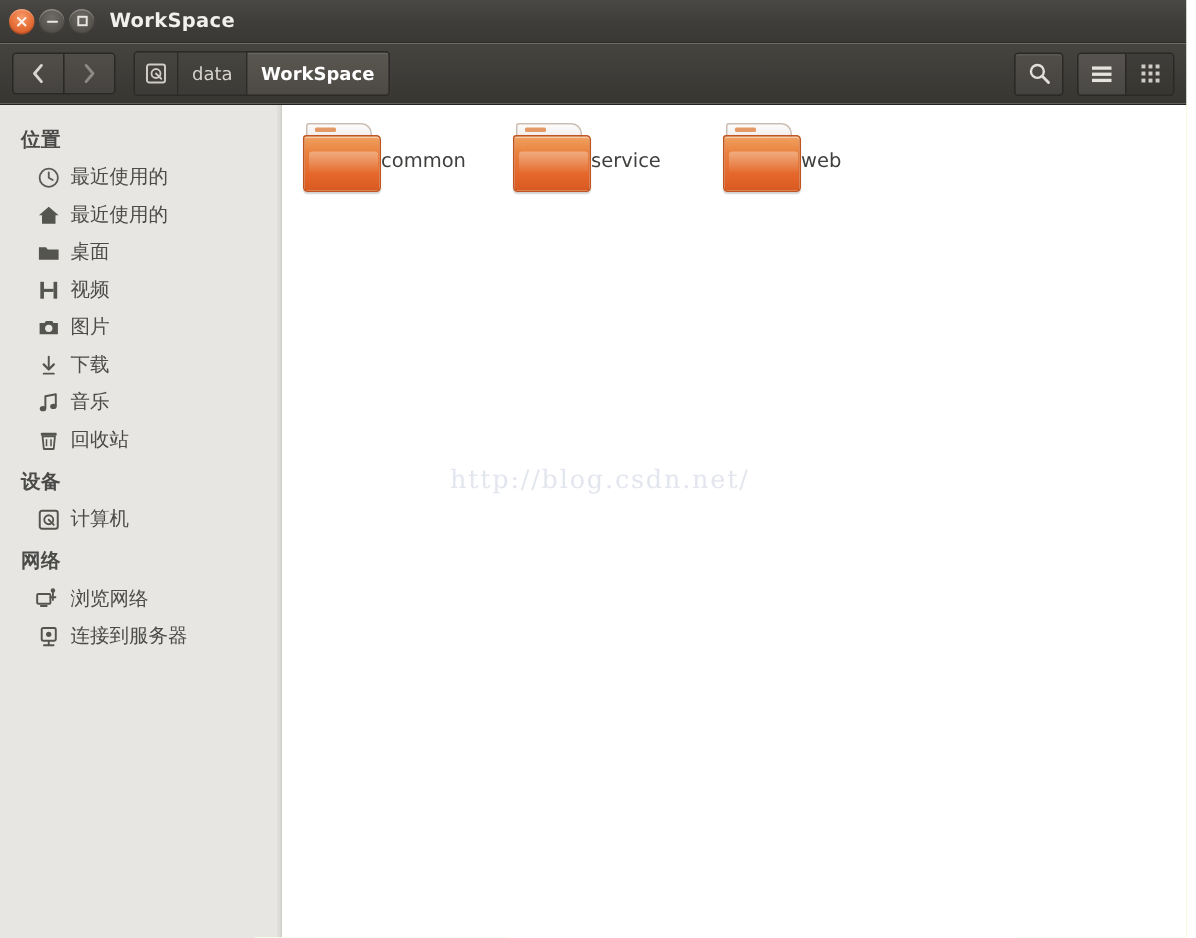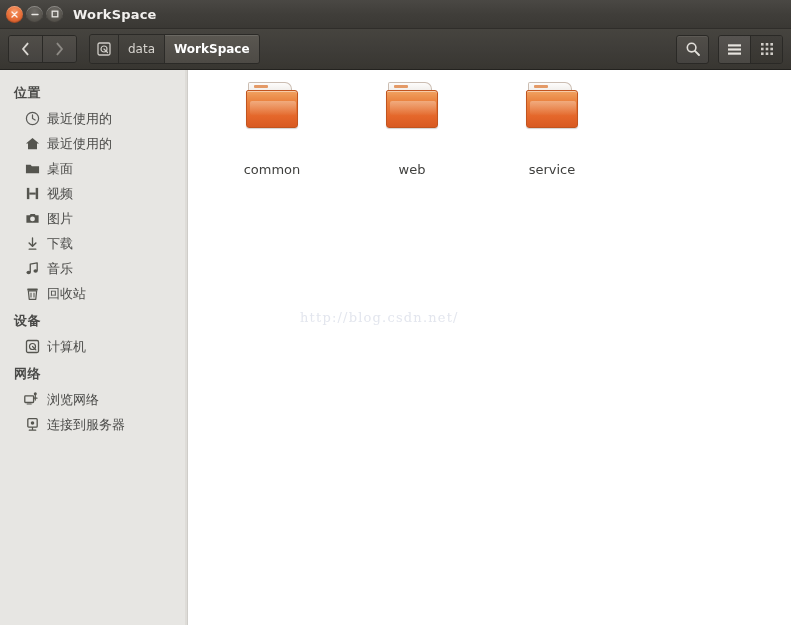--- a/index.html
+++ b/index.html
@@ -248,24 +248,23 @@
     position: absolute;
     top: 12px;
     left: 0;
     right: 0;
     display: flex;
     padding-left: 14px;
   }
   .fileitem {
     width: 140px;
     display: flex;
-    flex-direction: column;
+    flex-direction: row;
     align-items: center;
     cursor: default;
-    gap: 28px;
   }
   .folder {
     width: 52px;
     height: 46px;
     position: relative;
   }
   .folder .tab {
     position: absolute;
     left: 2px;
     top: 0;
@@ -314,21 +313,21 @@
     color: #3f3f3d;
     text-align: center;
     line-height: 1.2;
   }
 
   .watermark {
     position: absolute;
     left: 112px;
     top: 240px;
     font-family: "DejaVu Serif", "Liberation Serif", serif;
-    font-size: 13px;
+    font-size: 17px;
     letter-spacing: 1.2px;
     color: #e3e6ee;
     white-space: nowrap;
     user-select: none;
   }
 </style>
 </head>
 <body>
 
 <div id="window">
@@ -568,33 +567,33 @@
 
         <div class="fileitem">
           <div class="folder">
             <div class="tab">
               <div class="tabnotch"></div>
             </div>
             <div class="body">
               <div class="gloss"></div>
             </div>
           </div>
-          <div class="flabel">web</div>
+          <div class="flabel">service</div>
         </div>
 
         <div class="fileitem">
           <div class="folder">
             <div class="tab">
               <div class="tabnotch"></div>
             </div>
             <div class="body">
               <div class="gloss"></div>
             </div>
           </div>
-          <div class="flabel">service</div>
+          <div class="flabel">web</div>
         </div>
 
       </div>
 
       <div class="watermark">http://blog.csdn.net/</div>
     </div>
 
   </div>
 </div>
 

